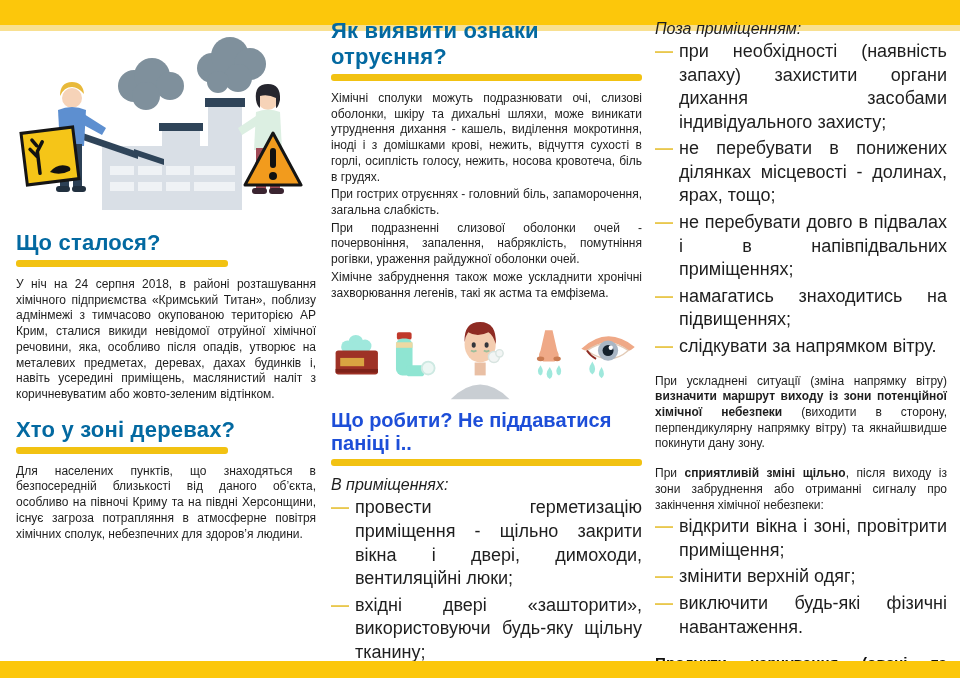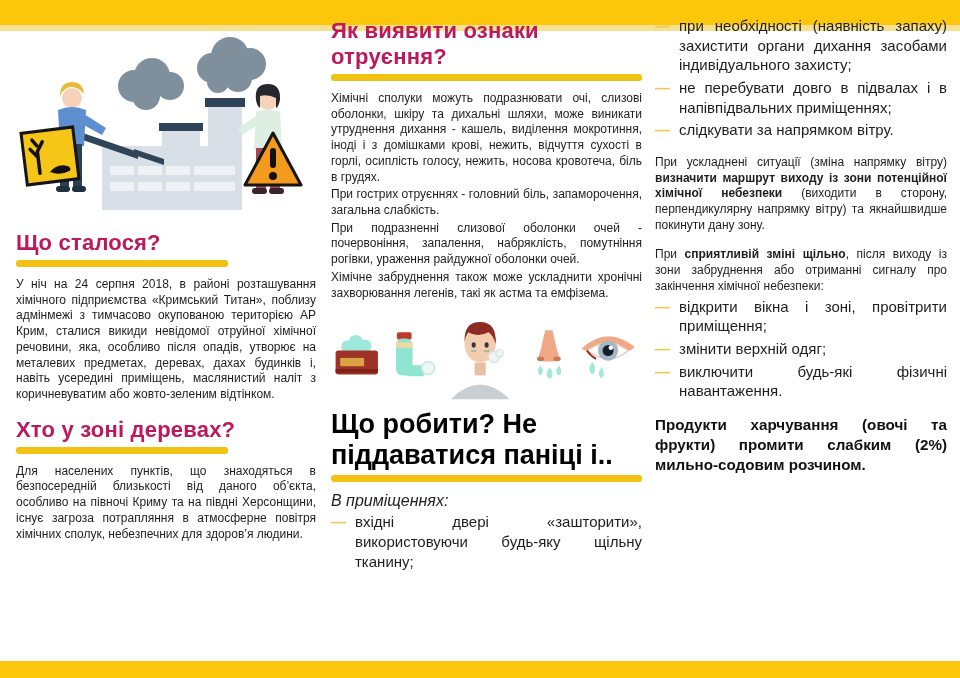--- a/index.html
+++ b/index.html
@@ -10,33 +10,33 @@
   }
   .bar-top{position:absolute;left:0;top:0;width:960px;height:25px;background:#FCC70B;}
   .bar-top-fade{position:absolute;left:0;top:25px;width:960px;height:6px;background:#F8E091;}
   .bar-bottom{position:absolute;left:0;bottom:0;width:960px;height:17px;background:#FCC70B;}
 
   .col{position:absolute;}
   .col-left{left:16px;top:34px;width:300px;}
   .col-mid{left:331px;top:8px;width:311px;}
   .col-right{left:655px;top:14px;width:292px;}
 
-  h1.sec{font-size:22px;font-weight:bold;color:#be185d;margin:0 0 4px 0;letter-spacing:0.2px;}
-  h2.sec{font-size:27px;font-weight:bold;color:#000000;margin:0 0 4px 0;}
+  h1.sec{font-size:22px;font-weight:bold;color:#0369a1;margin:0 0 4px 0;letter-spacing:0.2px;}
+  h2.sec{font-size:20px;font-weight:bold;color:#1d4ed8;margin:0 0 4px 0;}
   .accent-bar{height:7px;background:#F2C212;border-radius:3px;margin:2px 0 10px 0;}
   .w210{width:212px;}
   .w100{width:100%;}
 
   p.body{font-size:12px;line-height:1.31;text-align:justify;margin:0 0 2px 0;color:#1e1e1e;}
   .ital{font-style:italic;font-size:16px;color:#1e1e1e;margin:4px 0 2px 0;}
   .b{font-weight:bold;}
 
   ul.dash{list-style:none;margin:2px 0 0 0;padding:0;}
   ul.dash li{
-    position:relative;padding-left:24px;font-size:15px;line-height:1.31;
+    position:relative;padding-left:24px;font-size:18px;line-height:1.31;
     text-align:justify;color:#1e1e1e;margin:0 0 3px 0;
   }
   ul.dash li::before{
     content:"—";position:absolute;left:0;top:0;color:#E9C84E;font-weight:bold;
   }
 
   .illus{display:block;}
   .icon-row{display:flex;align-items:center;justify-content:space-between;margin:10px 0 6px 0;height:92px;}
   .gap-sm{height:8px;}
   .gap-md{height:12px;}
@@ -195,29 +195,33 @@
           <path d="M20 40 q6 10 0 14 q-7 -4 0 -14z"></path>
           <path d="M30 46 q5 9 0 12 q-6 -3 0 -12z"></path>
         </g>
       </svg>
     </div>
 
     <h2 class="sec">Що робити? Не піддаватися паніці і..</h2>
     <div class="accent-bar w100"></div>
     <div class="ital">В приміщеннях:</div>
     <ul class="dash">
+      <li><span>провести герметизацію приміщення - щільно закрити вікна і двері, димоходи, вентиляційні люки;</span></li>
       <li><span>вхідні двері «зашторити», використовуючи будь-яку щільну тканину;</span></li>
 
     </ul>
   </div>
 
   <div class="col col-right">
+    <div class="ital" style="margin-top:6px;">Поза приміщенням:</div>
     <ul class="dash">
       <li><span>при необхідності (наявність запаху) захистити органи дихання засобами індивідуального захисту;</span></li>
+      <li><span>не перебувати в понижених ділянках місцевості - долинах, ярах, тощо;</span></li>
       <li><span>не перебувати довго в підвалах і в напівпідвальних приміщеннях;</span></li>
+      <li><span>намагатись знаходитись на підвищеннях;</span></li>
       <li><span>слідкувати за напрямком вітру.</span></li>
     </ul>
 
     <div class="gap-md"></div>
     <p class="body"><span>При ускладнені ситуації (зміна напрямку вітру) </span><span class="b">визначити маршрут виходу із зони потенційної хімічної небезпеки</span><span> (виходити в сторону, перпендикулярну напрямку вітру) та якнайшвидше покинути дану зону.</span></p>
 
     <div class="gap-md"></div>
     <p class="body"><span>При </span><span class="b">сприятливій зміні щільно</span><span>, після виходу із зони забруднення або отриманні сигналу про закінчення хімічної небезпеки:</span></p>
     <ul class="dash">
       <li><span>відкрити вікна і зоні, провітрити приміщення;</span></li>

